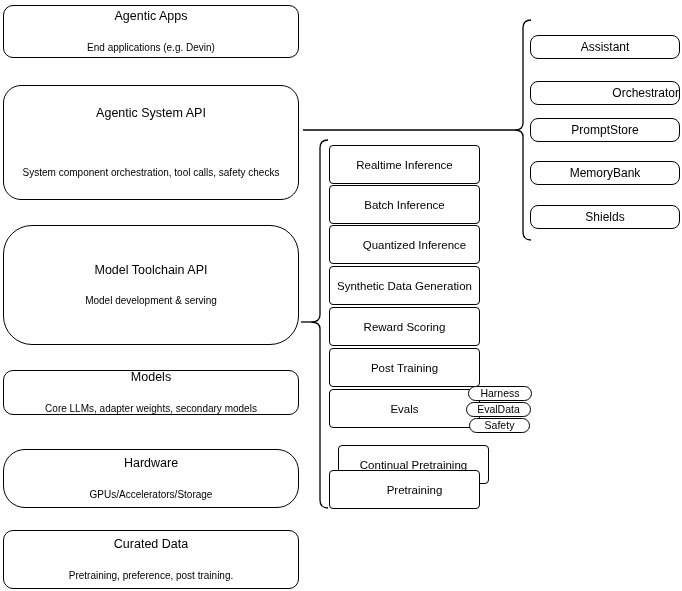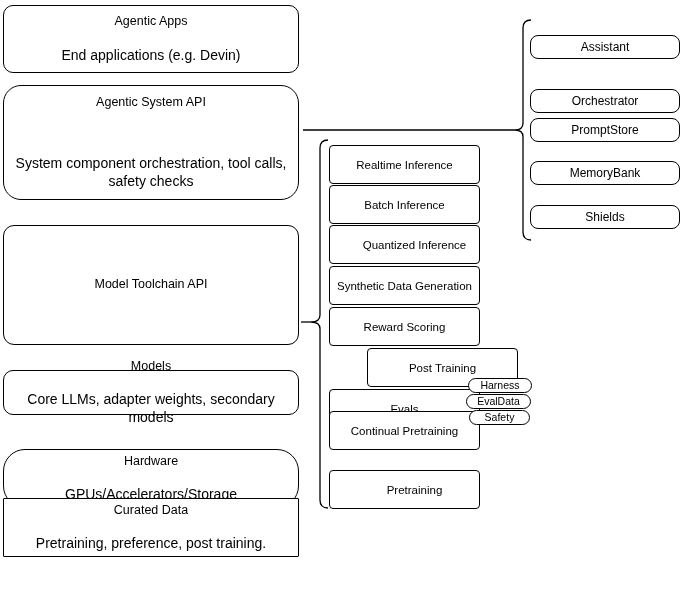--- a/index.html
+++ b/index.html
@@ -28,21 +28,21 @@
     background: #ffffff;
     display: flex;
     flex-direction: column;
     align-items: center;
     justify-content: center;
     text-align: center;
     color: #000000;
   }
   .layer-box { left: 3px; width: 296px; }
   .layer-box .box-title { font-size: 12.5px; line-height: 1.25; }
-  .layer-box .box-subtitle { font-size: 14px; line-height: 1.3; margin-top: 16px; }
+  .layer-box .box-subtitle { font-size: 10px; line-height: 1.3; margin-top: 16px; }
   .service-box {
     left: 329px; width: 151px; height: 39px;
     border-radius: 4px;
     font-size: 11.5px;
   }
   .component-box {
     left: 530px; width: 150px; height: 24px;
     border-radius: 8px;
     font-size: 12px;
   }
@@ -53,105 +53,107 @@
     border-radius: 8px;
     background: #ffffff;
     height: 15px;
     display: flex;
     align-items: center;
     justify-content: center;
     font-size: 10.5px;
     line-height: 1;
     color: #000000;
     z-index: 5;
+    margin-top: 8px;
   }
 </style>
 </head>
 <body>
 
 <div class="canvas">
 
   <svg class="wires" viewBox="0 0 682 591" fill="none" stroke="#000000" stroke-width="1.3">
     <path d="M303,130 L515,130"></path>
     <path d="M531,20 Q523,20 523,28 L523,123 Q523,130 515,130 Q523,130 523,137 L523,232 Q523,240 531,240"></path>
     <path d="M301,322 L311,322"></path>
     <path d="M328,140 Q320,140 320,148 L320,315 Q320,322 311,322 Q320,322 320,329 L320,500 Q320,508 328,508"></path>
   </svg>
 
-  <div class="box layer-box" style="top:5px; height:68px; border-radius:10px;">
+  <div class="box layer-box" style="top:5px; height:53px; border-radius:10px;">
     <div class="box-title">Agentic Apps</div>
     <div class="box-subtitle">End applications (e.g. Devin)</div>
   </div>
 
   <div class="box layer-box" style="top:85px; height:115px; border-radius:18px;gap:28px;">
     <div class="box-title">Agentic System API</div>
     <div class="box-subtitle">System component orchestration, tool calls, safety checks</div>
   </div>
 
-  <div class="box layer-box" style="top:225px; height:120px; border-radius:11px;">
+  <div class="box layer-box" style="top:225px; height:120px; border-radius:29px;">
     <div class="box-title">Model Toolchain API</div>
+    <div class="box-subtitle">Model development &amp; serving</div>
   </div>
 
   <div class="box layer-box" style="top:370px; height:45px; border-radius:10px;">
     <div class="box-title">Models</div>
     <div class="box-subtitle">Core LLMs, adapter weights, secondary models</div>
   </div>
 
   <div class="box layer-box" style="top:449px; height:59px; border-radius:22px;">
     <div class="box-title">Hardware</div>
     <div class="box-subtitle">GPUs/Accelerators/Storage</div>
   </div>
 
-  <div class="box layer-box" style="top:498px; height:59px; border-radius:1px;">
+  <div class="box layer-box" style="top:530px; height:59px; border-radius:10px;">
     <div class="box-title">Curated Data</div>
     <div class="box-subtitle">Pretraining, preference, post training.</div>
   </div>
 
   <div class="box service-box" style="top:145px;">
     <span>Realtime Inference</span>
   </div>
   <div class="box service-box" style="top:185px;">
     <span>Batch Inference</span>
   </div>
   <div class="box service-box" style="top:225px;padding-left:20px;">
     <span>Quantized Inference</span>
   </div>
   <div class="box service-box" style="top:266px;">
     <span>Synthetic Data Generation</span>
   </div>
   <div class="box service-box" style="top:307px;">
     <span>Reward Scoring</span>
   </div>
-  <div class="box service-box" style="top:348px;margin-left:38px;">
+  <div class="box service-box" style="top:348px;">
     <span>Post Training</span>
   </div>
   <div class="box service-box" style="top:389px;">
     <span>Evals</span>
   </div>
-  <div class="box service-box" style="top:411px;">
+  <div class="box service-box" style="top:445px;margin-left:9px;">
     <span>Continual Pretraining</span>
   </div>
   <div class="box service-box" style="top:470px;padding-left:20px;">
     <span>Pretraining</span>
   </div>
 
   <div class="tag-pill" style="left:468px; top:378px; width:64px;">
     <span>Harness</span>
   </div>
   <div class="tag-pill" style="left:466px; top:394px; width:65px;">
     <span>EvalData</span>
   </div>
   <div class="tag-pill" style="left:469px; top:410px; width:61px;">
     <span>Safety</span>
   </div>
 
   <div class="box component-box" style="top:35px;">
     <span>Assistant</span>
   </div>
-  <div class="box component-box" style="top:89px;">
+  <div class="box component-box" style="top:81px;align-items:flex-end;">
     <span>Orchestrator</span>
   </div>
   <div class="box component-box" style="top:118px;">
     <span>PromptStore</span>
   </div>
   <div class="box component-box" style="top:161px;">
     <span>MemoryBank</span>
   </div>
   <div class="box component-box" style="top:205px;">
     <span>Shields</span>

